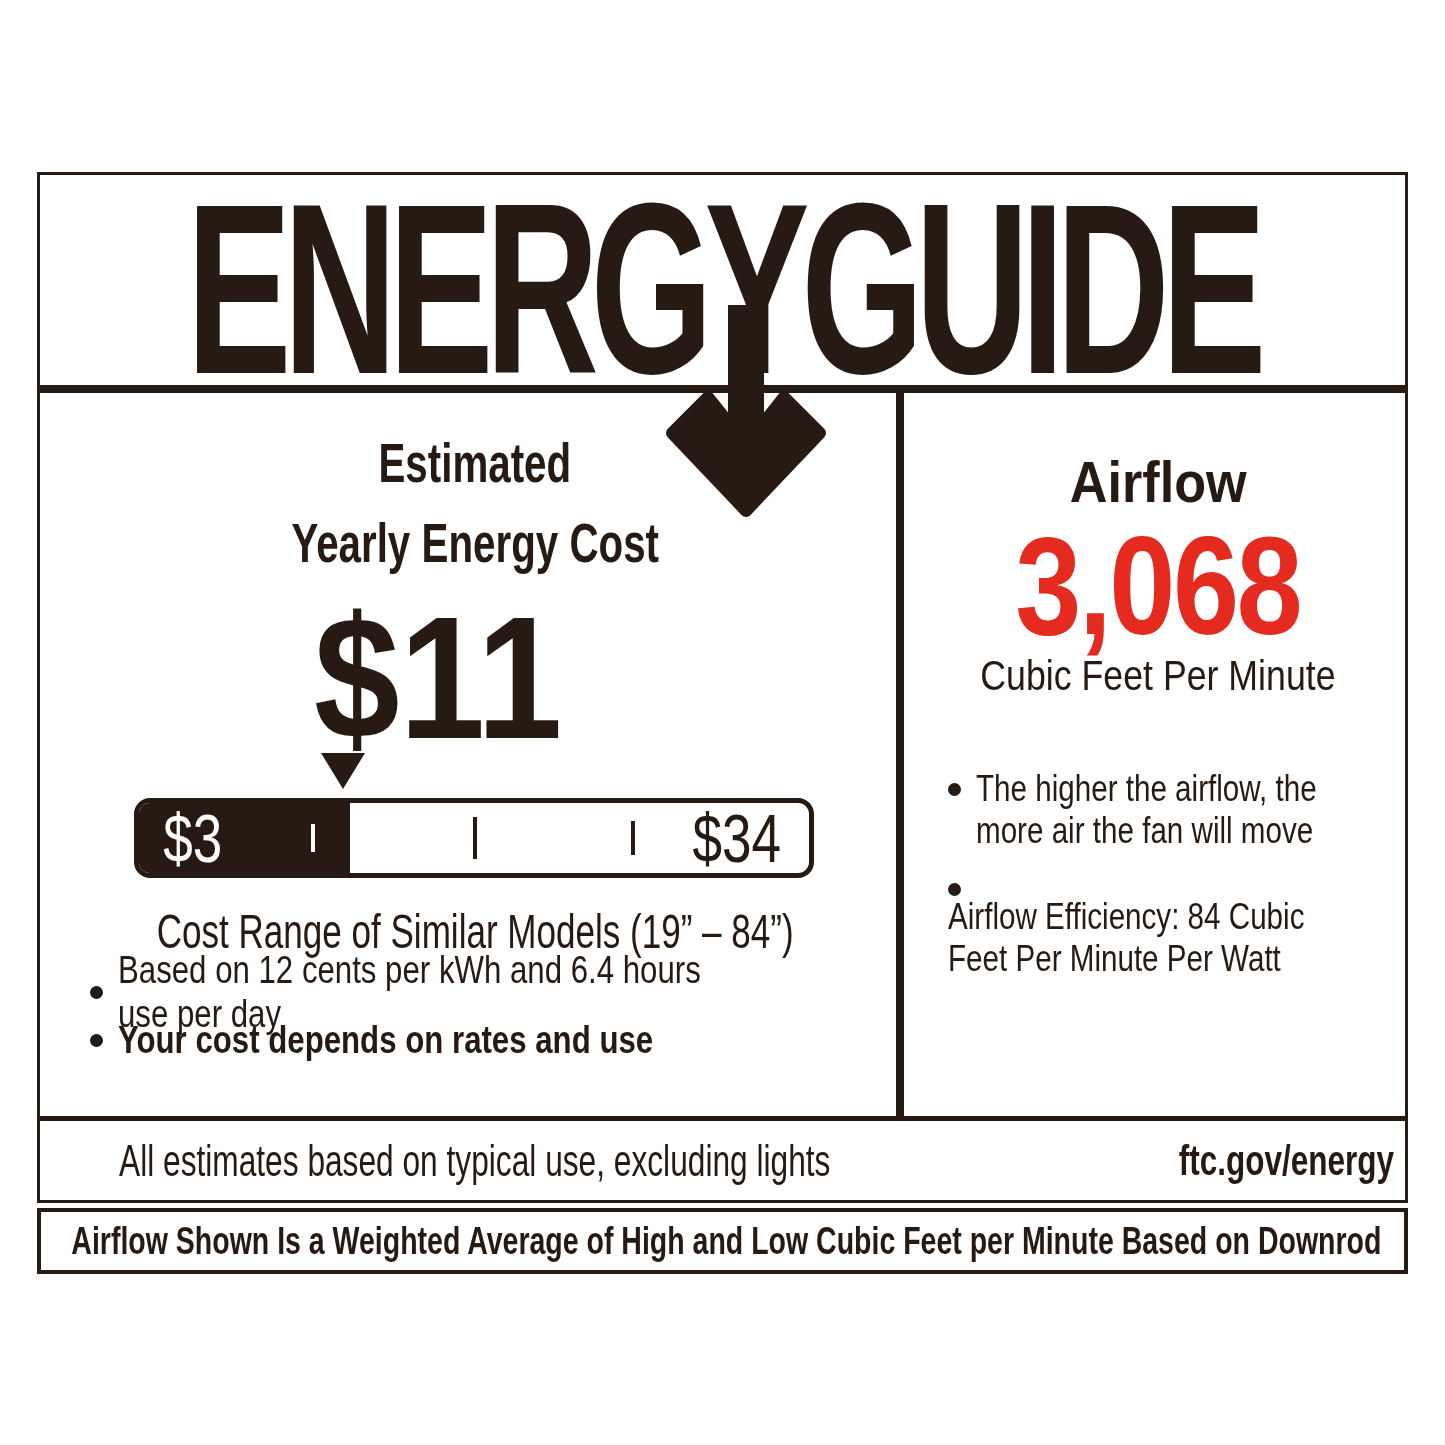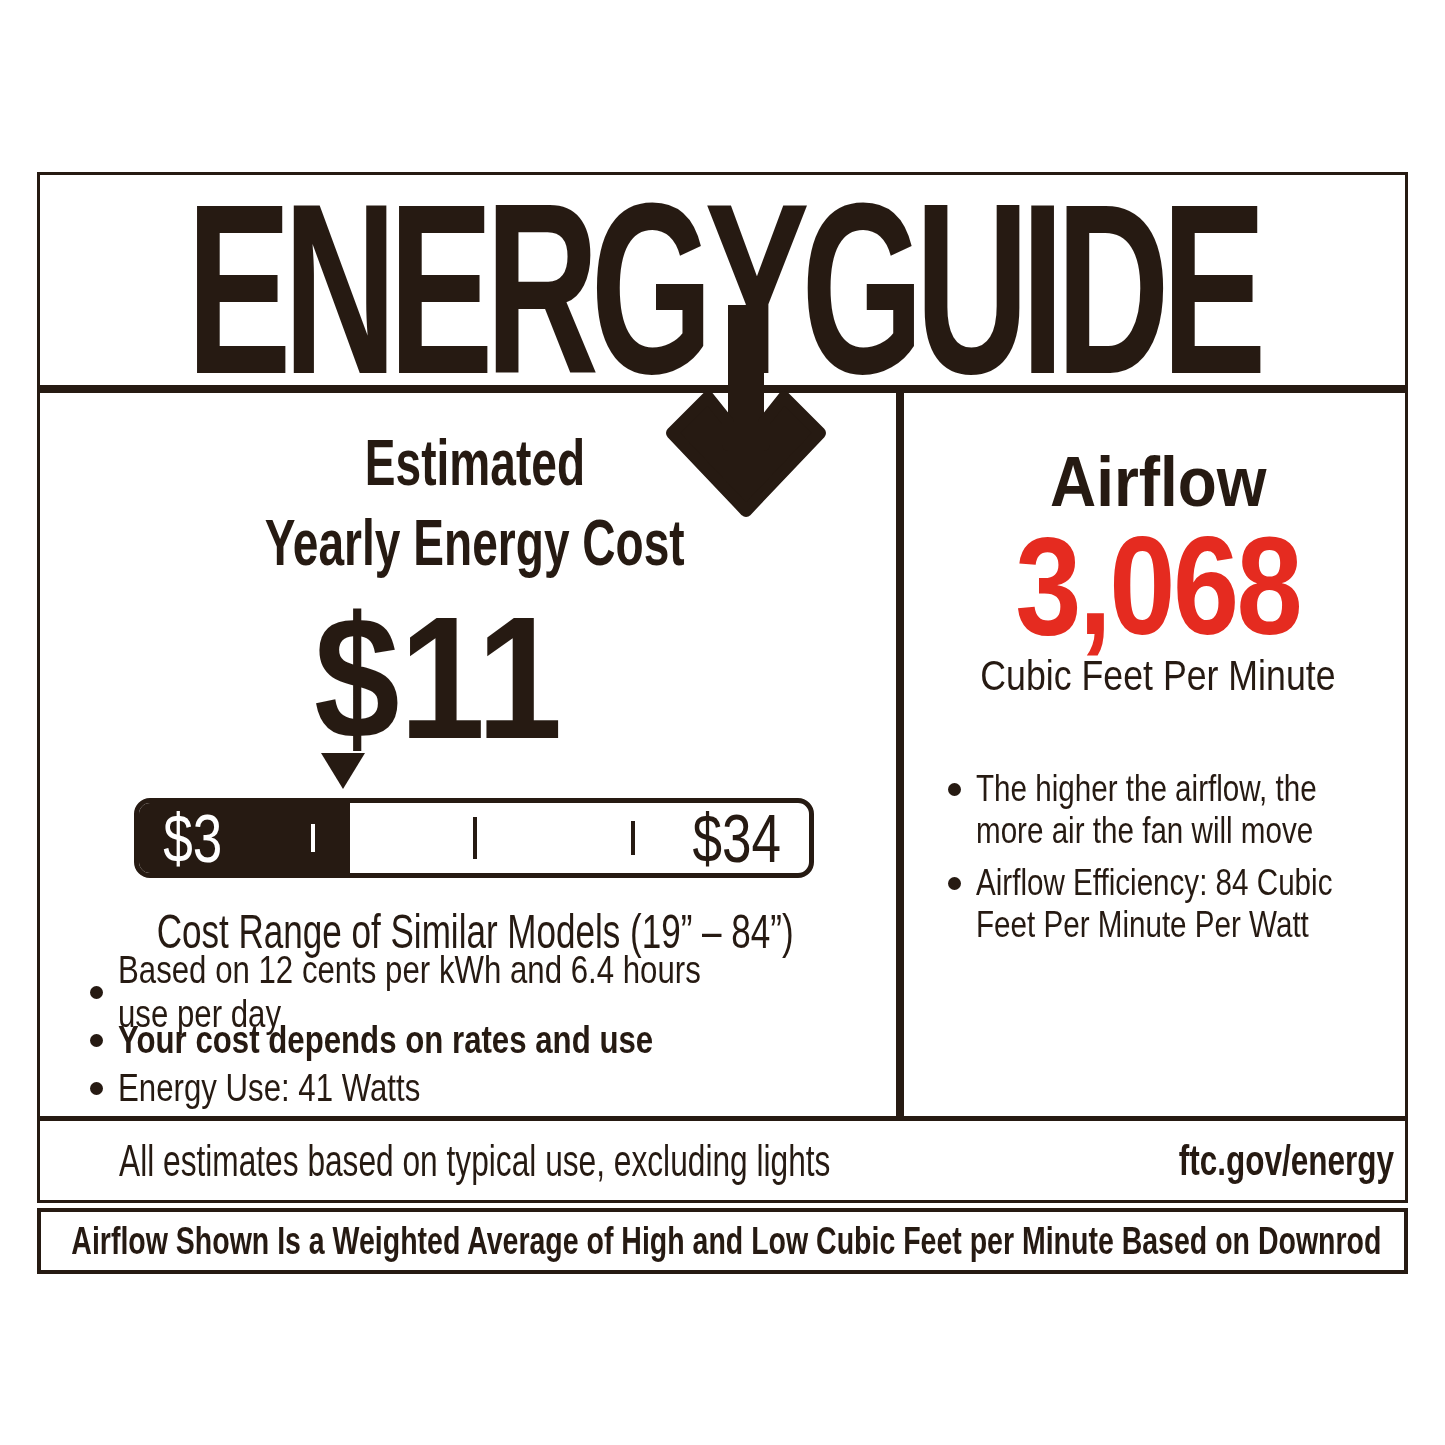--- a/index.html
+++ b/index.html
@@ -22,21 +22,21 @@
 
   
   .big-arrow{left:622px;top:130px;width:168px;height:215px;}
 
   
   .vdiv{left:856px;top:218px;width:8px;height:723px;background:var(--ink);}
 
   .cx{display:inline-block;white-space:nowrap;}
 
   
-  .lc-head{left:12px;width:846px;top:248px;display:flex;flex-direction:column;align-items:center;line-height:80px;font-weight:700;font-size:64px;}
+  .lc-head{left:12px;width:846px;top:248px;display:flex;flex-direction:column;align-items:center;line-height:80px;font-weight:700;font-size:56px;}
   .lc-head .cx{transform:scaleX(.72);}
   .big-cost{left:0;width:796px;top:415px;height:180px;display:flex;justify-content:center;align-items:flex-start;font-weight:700;font-size:175px;line-height:1;}
   .big-cost .cx{transform:scaleX(.88);}
   .tri{left:281px;top:578px;width:0;height:0;border-left:22px solid transparent;border-right:22px solid transparent;border-top:36px solid var(--ink);}
 
   .bar{left:94px;top:623px;width:680px;height:80px;border:5px solid var(--ink);border-radius:16px;background:#fff;overflow:hidden;}
   .bar-fill{position:absolute;left:0;top:0;bottom:0;width:31.5%;background:var(--ink);}
   .bar-min{position:absolute;left:16px;top:0;bottom:0;display:flex;align-items:center;color:#fff;font-size:68px;}
   .bar-max{position:absolute;right:16px;top:0;bottom:0;display:flex;align-items:center;color:var(--ink);font-size:68px;}
   .bar-min .cx,.bar-max .cx{transform:scaleX(.78);}
@@ -49,30 +49,30 @@
   .bar-caption .cx{transform:scaleX(.73);}
 
   .l-bullets{left:50px;top:793px;width:800px;}
   .b-row{display:flex;align-items:center;height:48px;}
   .dot{width:13px;height:13px;border-radius:50%;background:var(--ink);margin-right:15px;flex:none;}
   .b-text{font-size:39px;transform:scaleX(.8);transform-origin:left center;}
   .bold{font-weight:700;}
 
   
   .rc{left:865px;width:506px;}
-  .rc-head{top:276px;height:60px;display:flex;justify-content:center;align-items:center;font-size:71px;font-weight:700;}
+  .rc-head{top:276px;height:60px;display:flex;justify-content:center;align-items:center;font-size:58px;font-weight:700;}
   .rc-head .cx{transform:scaleX(.9);}
   .rc-value{top:348px;height:125px;display:flex;justify-content:center;align-items:center;color:var(--red);font-size:140px;font-weight:700;letter-spacing:-3px;line-height:1;}
   .rc-value .cx{transform:scaleX(.85);}
   .rc-unit{top:478px;height:46px;display:flex;justify-content:center;align-items:center;font-size:42px;}
   .rc-unit .cx{transform:scaleX(.85);}
 
   .r-bullets{left:908px;top:593px;width:480px;}
   .rb-item{display:flex;align-items:flex-start;}
-  .rb-item + .rb-item{margin-top:10px;}
+  .rb-item + .rb-item{margin-top:16px;flex-direction:column;}
   .rb-item .dot{margin-top:15px;}
   .rb-lines{line-height:42px;font-size:37px;}
   .rb-lines span{display:block;transform:scaleX(.8);transform-origin:left center;white-space:nowrap;}
 
   
   .foot-sep{left:0;right:0;top:941px;height:5px;background:var(--ink);}
   .footer{left:0;right:0;top:946px;height:79px;display:flex;align-items:center;justify-content:space-between;padding:0 76px 0 47px;margin-left:32px;}
   .foot-left{font-size:44px;transform:scaleX(.72);transform-origin:left center;white-space:nowrap;}
   .foot-right{font-size:42px;font-weight:700;transform:scaleX(.75);transform-origin:right center;white-space:nowrap;}
 
@@ -130,24 +130,20 @@
 
     <div class="abs l-bullets">
       <div class="b-row">
         <span class="dot"></span>
         <span class="b-text">Based on 12 cents per kWh and 6.4 hours use per day</span>
       </div>
       <div class="b-row">
         <span class="dot"></span>
         <span class="b-text bold">Your cost depends on rates and use</span>
       </div>
-      <div class="b-row">
-        <span class="dot"></span>
-        <span class="b-text">Energy Use: 41 Watts</span>
-      </div>
     </div>
 
     <div class="abs rc rc-head">
       <span class="cx">Airflow</span>
     </div>
 
     <div class="abs rc rc-value">
       <span class="cx">3,068</span>
     </div>
 

